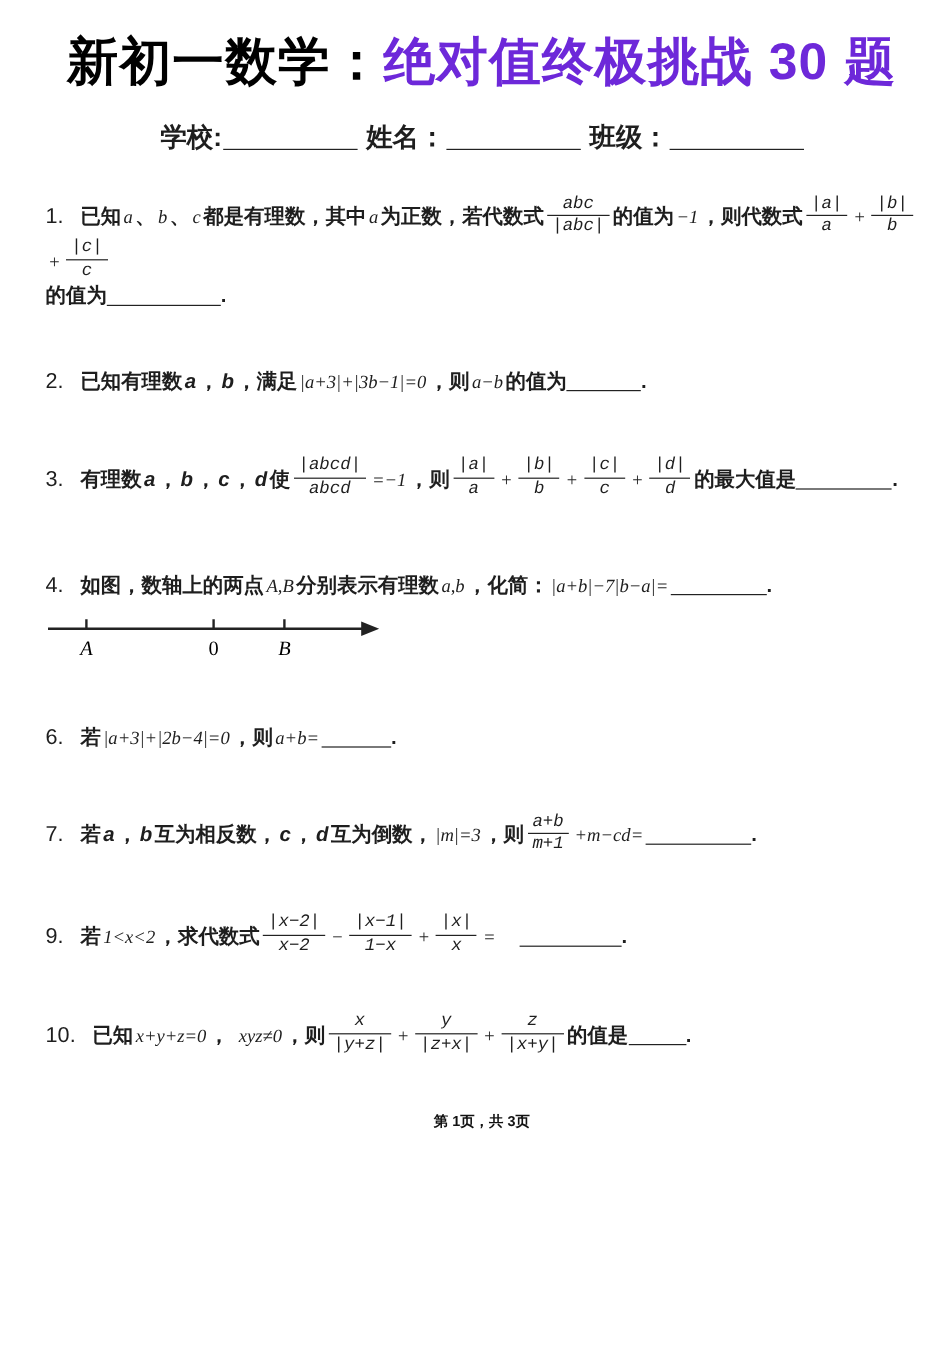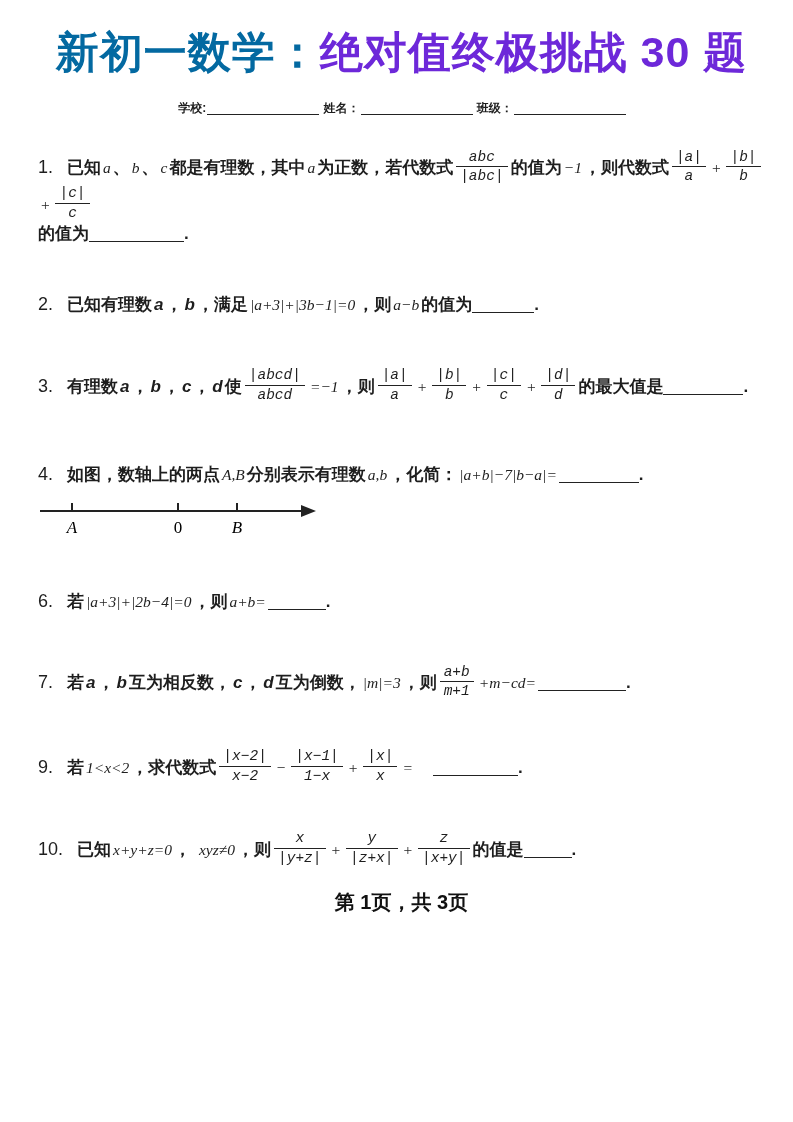--- a/index.html
+++ b/index.html
@@ -13,25 +13,25 @@
   }
   .title {
     text-align: center;
     font-weight: 700;
     font-size: 43px;
     letter-spacing: 1px;
     line-height: 1.25;
     margin-bottom: 20px;
     white-space: nowrap;
   }
-  .title .t-red { color: #0369a1; }
+  .title .t-red { color: #000000; }
   .title .t-black { color: #6d28d9; }
   .head-fields {
     text-align: center;
-    font-size: 12px;
+    font-size: 22px;
     font-weight: 600;
     margin-bottom: 34px;
     white-space: nowrap;
   }
   .head-fields .fld { margin: 0 1px; }
   .blank {
     display: inline-block;
     height: 12px;
     border-bottom: 1.6px solid #222;
     vertical-align: -3px;
@@ -83,23 +83,23 @@
   .frac .den { display: block; padding: 1px 4px 0; }
   .figure { margin: 0 0 50px 0; }
   .figure svg { display: block; }
   .nl-label {
     font-family: "Liberation Serif", serif;
     font-size: 17px;
   }
   .nl-italic { font-style: italic; }
   .footer {
     text-align: center;
-    font-size: 20px;
+    font-size: 12px;
     font-weight: 600;
-    margin-top: 20px;
+    margin-top: 44px;
     color: #111;
   }
 </style>
 </head>
 <body>
 
 <div>
 
   <div class="title">
     <span class="t-red">新初一数学：</span><span class="t-black">绝对值终极挑战 30 题</span>

